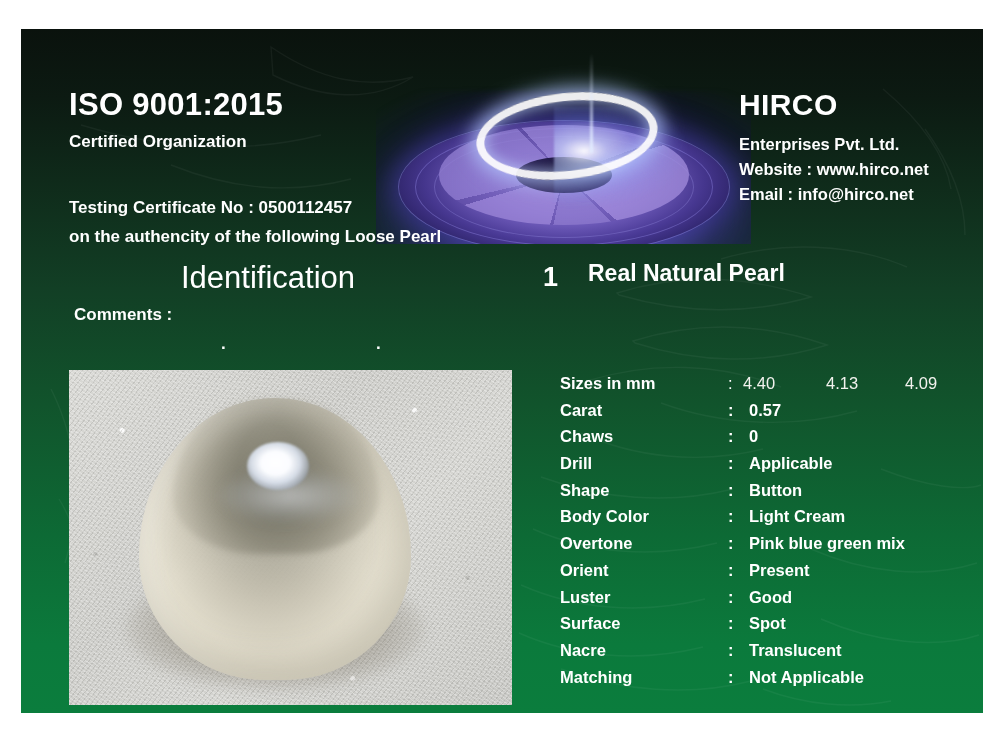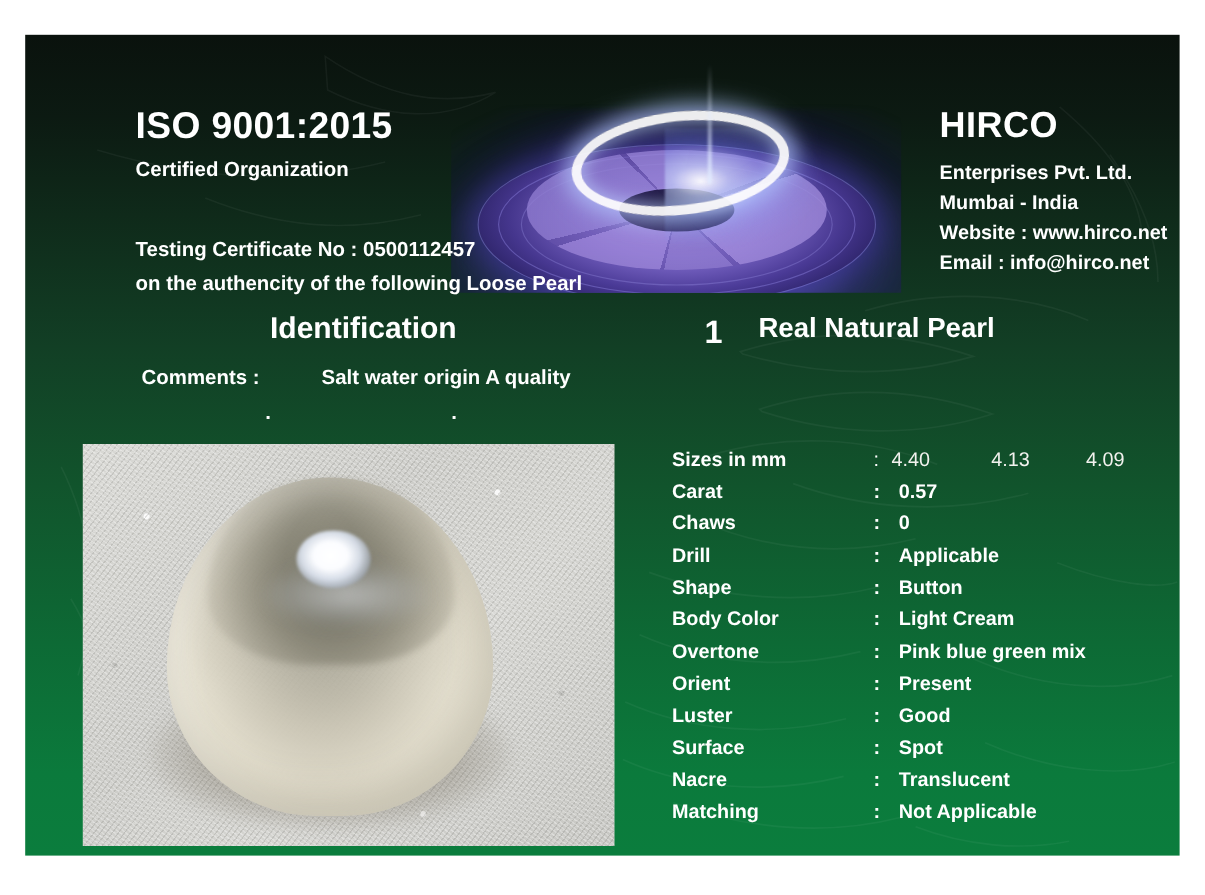--- a/index.html
+++ b/index.html
@@ -125,31 +125,31 @@
     width:150px;height:110px;margin-left:-10px;
     background:radial-gradient(ellipse at 20% 40%,
         rgba(255,255,255,.95) 0%,
         rgba(205,220,255,.6) 14%,
         rgba(130,160,255,.25) 32%,
         rgba(60,80,200,0) 62%);
     filter:blur(1px);
   }
 
   
-  .hdr{position:absolute;color:#ffffff;white-space:nowrap;margin-left:44px;}
+  .hdr{position:absolute;color:#ffffff;white-space:nowrap;}
   #iso-title{left:48px; top:58px; font-size:31px; font-weight:bold; letter-spacing:.3px;}
   #iso-sub{left:48px; top:103px; font-size:17px; font-weight:bold;}
   #cert-no{left:48px; top:169px; font-size:17px; font-weight:bold;}
   #cert-auth{left:48px; top:198px; font-size:17px; font-weight:bold;}
 
   #brand-name{left:718px; top:59px; font-size:30px; font-weight:bold; letter-spacing:.4px;}
   #brand-lines{left:718px; top:103px; font-size:16.5px; font-weight:bold; line-height:25px;}
 
   
-  #identification-title{left:160px; top:231px; font-size:25px; font-weight:bold;text-align:right;}
+  #identification-title{left:160px; top:231px; font-size:31px; font-weight:normal;text-align:right;}
   #item-number{left:522px; top:233px; font-size:27px; font-weight:bold;}
   #item-name{left:567px; top:231px; font-size:23px; font-weight:bold;}
 
   #comments-label{left:53px; top:276px; font-size:17px; font-weight:bold;}
   #comments-value{left:203px; top:276px; font-size:17px; font-weight:bold;}
   .dot-mark{position:absolute;color:#ffffff;font-size:17px;font-weight:bold;top:305px;}
   #dot-1{left:200px;}
   #dot-2{left:355px;}
 
   
@@ -314,31 +314,29 @@
   </div>
 
   <div class="hdr" id="iso-title">ISO 9001:2015</div>
   <div class="hdr" id="iso-sub">Certified Organization</div>
   <div class="hdr" id="cert-no">Testing Certificate No : 0500112457</div>
   <div class="hdr" id="cert-auth">on the authencity of the following Loose Pearl</div>
 
   <div class="hdr" id="brand-name">HIRCO</div>
   <div class="hdr" id="brand-lines">
     <div>Enterprises Pvt. Ltd.</div>
-    <div>Mumbai - India</div>
     <div>Website : www.hirco.net</div>
     <div>Email : info@hirco.net</div>
   </div>
 
   <div class="hdr" id="identification-title">Identification</div>
   <div class="hdr" id="item-number">1</div>
   <div class="hdr" id="item-name">Real Natural Pearl</div>
 
   <div class="hdr" id="comments-label">Comments :</div>
-  <div class="hdr" id="comments-value">Salt water origin A quality</div>
   <div class="dot-mark" id="dot-1">.</div>
   <div class="dot-mark" id="dot-2">.</div>
 
   <div id="pearl-photo">
     <div class="photo-bg"></div>
     <div class="photo-grain"></div>
     <div class="pearl-shadow"></div>
     <div class="pearl-body"></div>
     <div class="pearl-darkcap"></div>
     <div class="pearl-spec2"></div>

